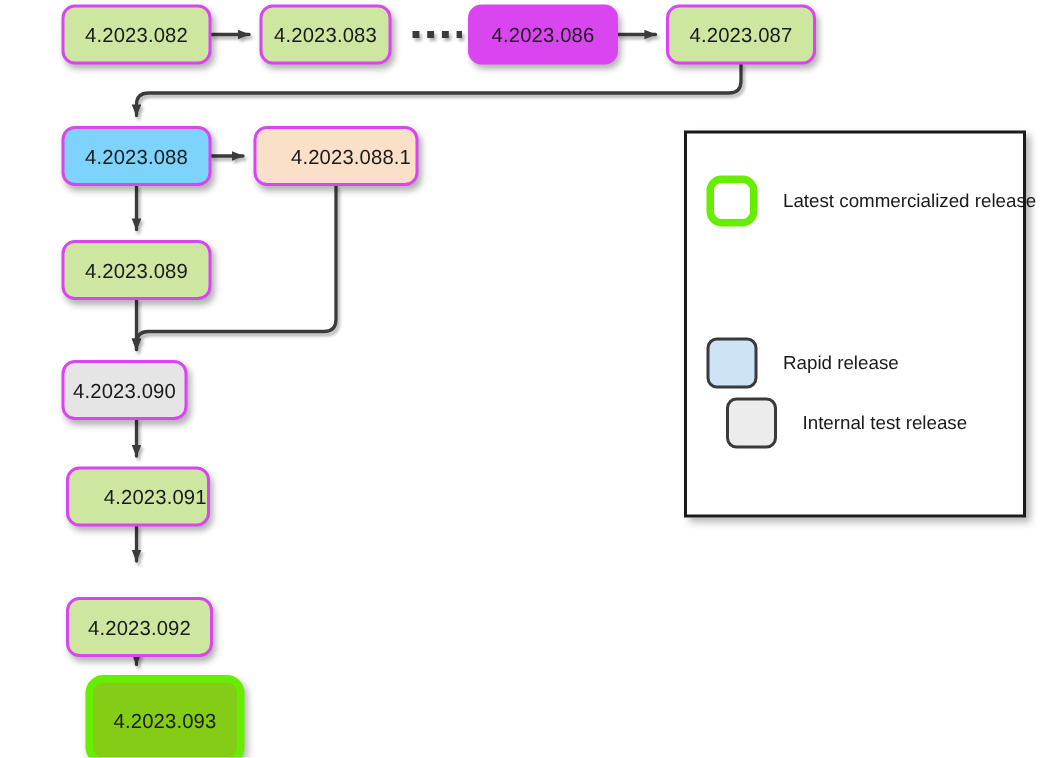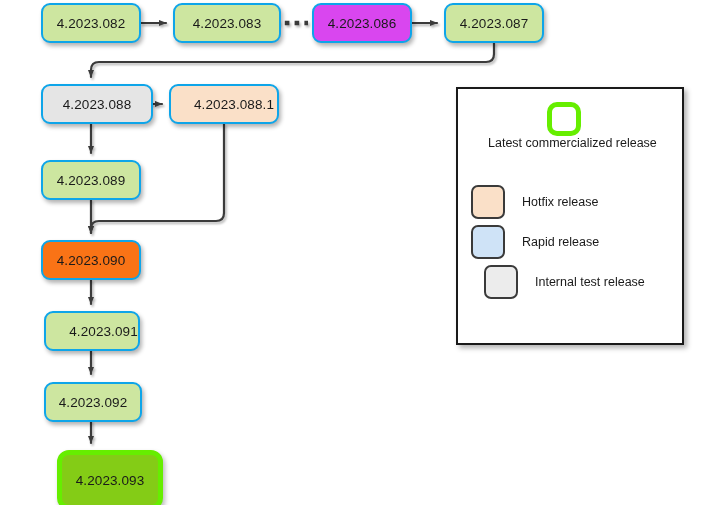--- a/index.html
+++ b/index.html
@@ -22,21 +22,21 @@
     position: absolute;
     left: 0;
     top: 0;
     width: 701px;
     height: 505px;
     pointer-events: none;
   }
   .node {
     position: absolute;
     box-sizing: border-box;
-    border: 2px solid #0ea5e9;
+    border: 2px solid #d946ef;
     border-radius: 9px;
     display: flex;
     align-items: center;
     justify-content: center;
     font-size: 13.5px;
     color: #1a1a1a;
     letter-spacing: .1px;
     box-shadow: 2px 3px 4px rgba(0,0,0,.30);
     z-index: 3;
   }
@@ -110,60 +110,56 @@
         <path d="M 91 280 L 91 304" fill="none" stroke="#3b3b3b" stroke-width="2.2" stroke-linecap="round" marker-end="url(#arrowhead)"></path>
         <path d="M 91 351 L 91 374" fill="none" stroke="#3b3b3b" stroke-width="2.2" stroke-linecap="round" marker-end="url(#arrowhead)"></path>
         <path d="M 91 421 L 91 443" fill="none" stroke="#3b3b3b" stroke-width="2.2" stroke-linecap="round" marker-end="url(#arrowhead)"></path>
       </g>
   </svg>
 
   <div id="nodes-group">
       <div class="node" style="left: 41px; top: 3px; width: 100px; height: 40px; background: rgb(205, 230, 160);">
         <span>4.2023.082</span>
       </div>
-      <div class="node" style="left: 173px; top: 3px; width: 108px; height: 40px; background: rgb(205, 230, 160);">
+      <div class="node" style="left: 173px; top: 3px; width: 88px; height: 40px; background: rgb(205, 230, 160);">
         <span>4.2023.083</span>
       </div>
       <div class="node" style="left: 312px; top: 3px; width: 100px; height: 40px; background: #d946ef;">
         <span>4.2023.086</span>
       </div>
       <div class="node" style="left: 444px; top: 3px; width: 100px; height: 40px; background: rgb(205, 230, 160);">
         <span>4.2023.087</span>
       </div>
-      <div class="node" style="left: 41px; top: 84px; width: 112px; height: 40px; background: #e5e5e5;">
+      <div class="node" style="left: 41px; top: 84px; width: 100px; height: 40px; background: #7dd3fc;">
         <span>4.2023.088</span>
       </div>
       <div class="node" style="left: 169px; top: 84px; width: 110px; height: 40px; background: rgb(250, 224, 200); padding-left: 20px;">
         <span>4.2023.088.1</span>
       </div>
       <div class="node" style="left: 41px; top: 160px; width: 100px; height: 40px; background: rgb(205, 230, 160);">
         <span>4.2023.089</span>
       </div>
-      <div class="node" style="left: 41px; top: 240px; width: 100px; height: 40px; background: #f97316;">
+      <div class="node" style="left: 41px; top: 240px; width: 84px; height: 40px; background: #e5e5e5;">
         <span>4.2023.090</span>
       </div>
       <div class="node" style="left: 44px; top: 311px; width: 96px; height: 40px; background: rgb(205, 230, 160); padding-left: 23px;">
         <span>4.2023.091</span>
       </div>
-      <div class="node" style="left: 44px; top: 382px; width: 98px; height: 40px; background: rgb(205, 230, 160);">
+      <div class="node" style="left: 44px; top: 398px; width: 98px; height: 40px; background: rgb(205, 230, 160);">
         <span>4.2023.092</span>
       </div>
       <div class="node highlight" style="left: 57px; top: 450px; width: 106px; height: 60px; background: #84cc16;">
         <span>4.2023.093</span>
       </div>
     </div>
 
   <div id="legend-box">
-      <div class="legend-row" style="top: 13px; flex-direction: column;">
+      <div class="legend-row" style="top: 25px;">
         <div class="legend-swatch first"></div>
         <div class="legend-label">Latest commercialized release</div>
-      </div>
-      <div class="legend-row" style="top: 93px;">
-        <div class="legend-swatch" style="background: rgb(250, 224, 200);"></div>
-        <div class="legend-label">Hotfix release</div>
       </div>
       <div class="legend-row" style="top: 133px; align-items: center;">
         <div class="legend-swatch" style="background: rgb(207, 227, 247);"></div>
         <div class="legend-label">Rapid release</div>
       </div>
       <div class="legend-row" style="top: 173px; margin-left: 13px;">
         <div class="legend-swatch" style="background: rgb(236, 236, 236);"></div>
         <div class="legend-label">Internal test release</div>
       </div>
     </div>

